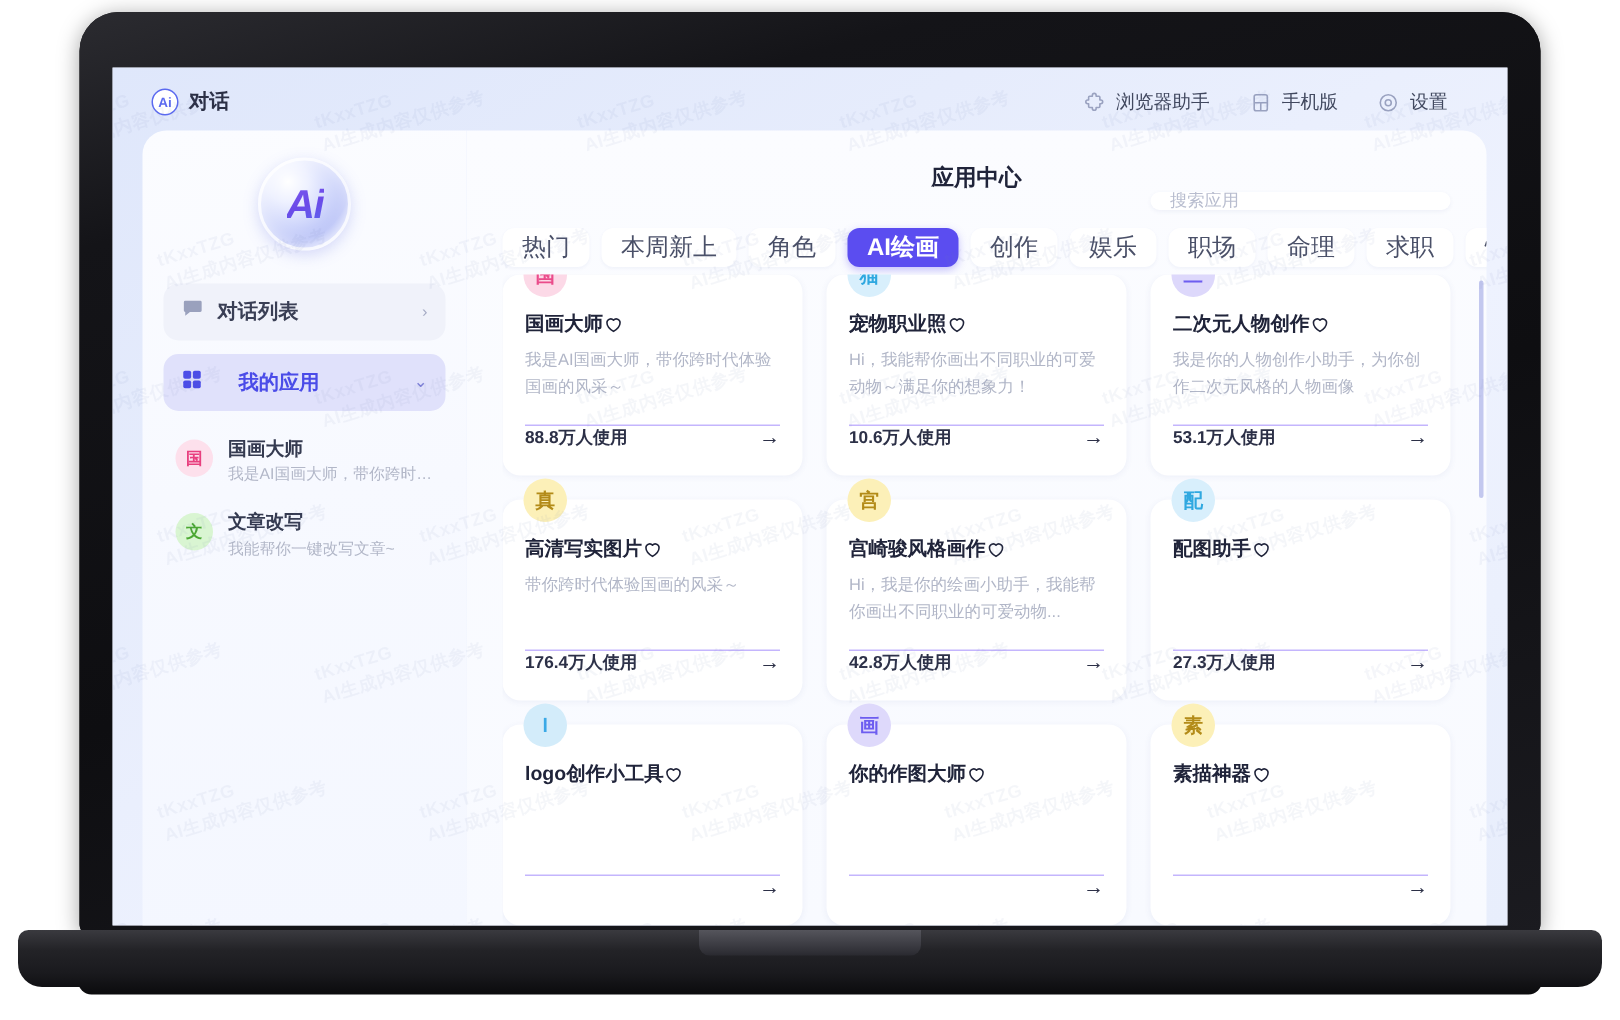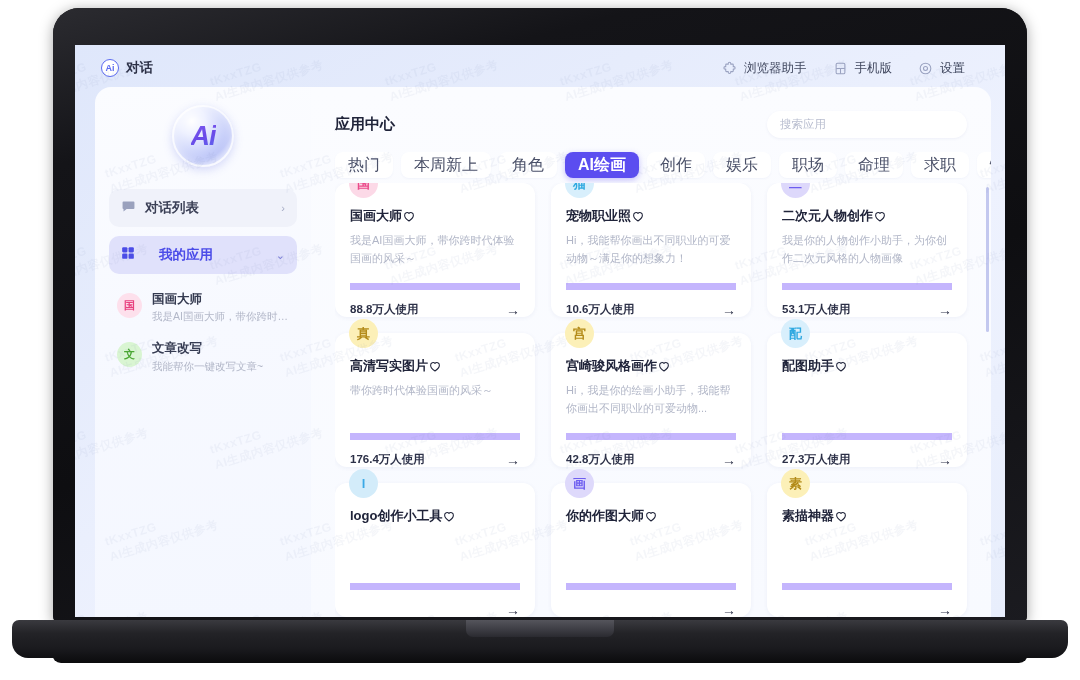--- a/index.html
+++ b/index.html
@@ -155,21 +155,21 @@
   }
 
   
   .main {
     flex: 1; position: relative;
     background: linear-gradient(180deg, #fbfcff 0%, #f8faff 100%);
     border-radius: 0 16px 0 0;
     padding: 22px 24px 0 24px;
     overflow: hidden;
   }
-  .main-head { display: flex; align-items: center; height: 30px; }
+  .main-head { display: flex; align-items: center; height: 30px; flex-direction: column; }
   .main-title { font-size: 15px; font-weight: 700; color: #20243a; }
   .searchbox {
     margin-left: auto; width: 200px; height: 27px;
     background: #ffffff; border-radius: 14px;
     display: flex; align-items: center; padding: 0 13px;
     box-shadow: 0 1px 3px rgba(70,90,160,0.07);
   }
   .searchbox input {
     border: none; outline: none; background: transparent;
     font-size: 11.5px; color: #39405a; width: 100%;
@@ -215,22 +215,22 @@
   .card-title { font-size: 13px; font-weight: 700; color: #20243a; }
   .heart { margin-left: auto; width: 14px; height: 14px; display: block; }
   .card-desc {
     margin-top: 7px; font-size: 11px; color: #b1b6c7; line-height: 1.6;
     display: -webkit-box; -webkit-line-clamp: 2; -webkit-box-orient: vertical;
     overflow: hidden;
     height: 35px;
   }
   .card-foot {
     position: absolute; left: 15px; right: 15px; bottom: 0; height: 34px;
-    border-top: 7px solid #c4b5fd;
-    display: flex; align-items: flex-end;
+    border-top: 1px solid #c4b5fd;
+    display: flex; align-items: flex-start;
   }
   .card-uses { font-size: 11.5px; font-weight: 700; color: #2c3047; }
   .arrow { margin-left: auto; color: #2c3047; font-size: 14px; line-height: 1; }
 
   .scrollbar-track {
     position: absolute; right: 2px; top: 100px; width: 3px; bottom: 4px;
     background: transparent;
   }
   .scrollbar-thumb {
     position: absolute; right: 2px; top: 100px; width: 3px; height: 145px;

